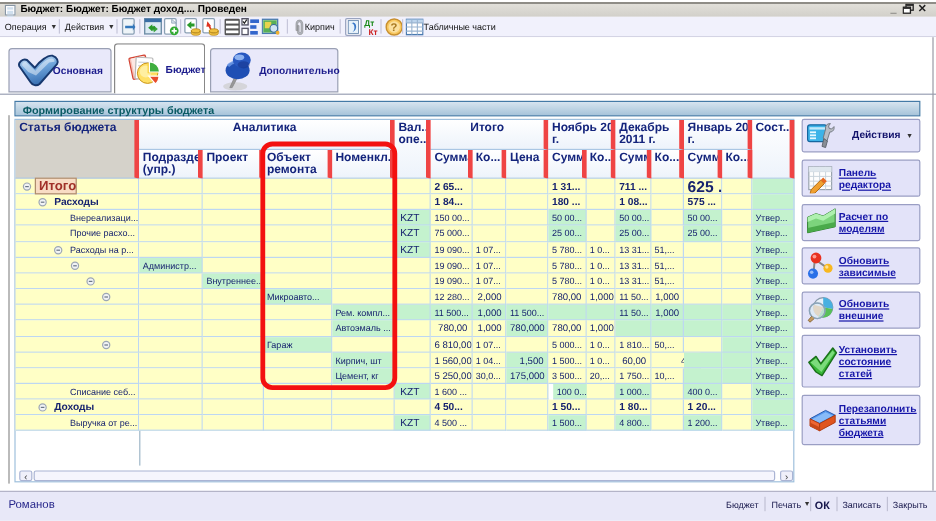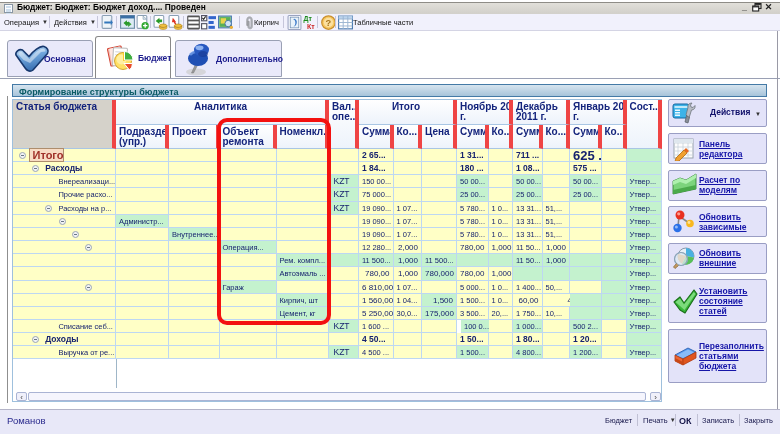--- a/index.html
+++ b/index.html
@@ -360,21 +360,21 @@
     <div class="cell Y" style="left: 529.5px; top: 127.936px; width: 27.5px; height: 13.156px;">51,...</div>
     <div class="cell Y" style="left: 557px; top: 127.936px; width: 31.5px; height: 13.156px;"></div>
     <div class="cell Y" style="left: 588.5px; top: 127.936px; width: 25px; height: 13.156px;"></div>
     <div class="cell G" style="left: 613.5px; top: 127.936px; width: 35.5px; height: 13.156px;">Утвер...</div>
     <div class="cell Y" style="left: 0px; top: 141.092px; width: 103px; height: 13.156px; padding-left: 85px;"></div>
     <div class="exp" style="left: 72px; top: 144.092px;">
       <i></i>
     </div>
     <div class="cell Y" style="left: 103px; top: 141.092px; width: 53px; height: 13.156px;"></div>
     <div class="cell Y" style="left: 156px; top: 141.092px; width: 50.5px; height: 13.156px;"></div>
-    <div class="cell G" style="left: 206.5px; top: 141.092px; width: 57px; height: 13.156px;">Операция...</div>
+    <div class="cell G" style="left: 206.5px; top: 141.092px; width: 57px; height: 13.156px;">Микроавто...</div>
     <div class="cell Y" style="left: 263.5px; top: 141.092px; width: 52.5px; height: 13.156px;"></div>
     <div class="cell Y" style="left: 316px; top: 141.092px; width: 30px; height: 13.156px;"></div>
     <div class="cell Y" style="left: 346px; top: 141.092px; width: 34.5px; height: 13.156px;">12 280...</div>
     <div class="cell Y num" style="left: 380.5px; top: 141.092px; width: 28.5px; height: 13.156px; font-size: 8px;">2,000</div>
     <div class="cell Y" style="left: 409px; top: 141.092px; width: 35px; height: 13.156px;"></div>
     <div class="cell Y num" style="left: 444px; top: 141.092px; width: 31.5px; height: 13.156px; font-size: 8px;">780,00</div>
     <div class="cell Y num" style="left: 475.5px; top: 141.092px; width: 24.5px; height: 13.156px; font-size: 8px;">1,000</div>
     <div class="cell Y" style="left: 500px; top: 141.092px; width: 29.5px; height: 13.156px;">11 50...</div>
     <div class="cell Y num" style="left: 529.5px; top: 141.092px; width: 27.5px; height: 13.156px; font-size: 8px;">1,000</div>
     <div class="cell Y" style="left: 557px; top: 141.092px; width: 31.5px; height: 13.156px;"></div>
@@ -419,21 +419,21 @@
     <div class="cell Y" style="left: 103px; top: 180.56px; width: 53px; height: 13.156px;"></div>
     <div class="cell Y" style="left: 156px; top: 180.56px; width: 50.5px; height: 13.156px;"></div>
     <div class="cell G" style="left: 206.5px; top: 180.56px; width: 57px; height: 13.156px;">Гараж</div>
     <div class="cell Y" style="left: 263.5px; top: 180.56px; width: 52.5px; height: 13.156px;"></div>
     <div class="cell Y" style="left: 316px; top: 180.56px; width: 30px; height: 13.156px;"></div>
     <div class="cell Y num" style="left: 346px; top: 180.56px; width: 34.5px; height: 13.156px; font-size: 8px;">6 810,00</div>
     <div class="cell Y" style="left: 380.5px; top: 180.56px; width: 28.5px; height: 13.156px;">1 07...</div>
     <div class="cell Y" style="left: 409px; top: 180.56px; width: 35px; height: 13.156px;"></div>
     <div class="cell Y" style="left: 444px; top: 180.56px; width: 31.5px; height: 13.156px;">5 000...</div>
     <div class="cell Y" style="left: 475.5px; top: 180.56px; width: 24.5px; height: 13.156px;">1 0...</div>
-    <div class="cell Y" style="left: 500px; top: 180.56px; width: 29.5px; height: 13.156px;">1 400...</div>
+    <div class="cell Y" style="left: 500px; top: 180.56px; width: 29.5px; height: 13.156px;">1 810...</div>
     <div class="cell Y" style="left: 529.5px; top: 180.56px; width: 27.5px; height: 13.156px;">50,...</div>
     <div class="cell Y" style="left: 557px; top: 180.56px; width: 31.5px; height: 13.156px;"></div>
     <div class="cell G" style="left: 588.5px; top: 180.56px; width: 25px; height: 13.156px;"></div>
     <div class="cell G" style="left: 613.5px; top: 180.56px; width: 35.5px; height: 13.156px;">Утвер...</div>
     <div class="cell Y" style="left: 0px; top: 193.716px; width: 103px; height: 13.156px; padding-left: 98.2px;"></div>
     <div class="cell Y" style="left: 103px; top: 193.716px; width: 53px; height: 13.156px;"></div>
     <div class="cell Y" style="left: 156px; top: 193.716px; width: 50.5px; height: 13.156px;"></div>
     <div class="cell Y" style="left: 206.5px; top: 193.716px; width: 57px; height: 13.156px;"></div>
     <div class="cell G" style="left: 263.5px; top: 193.716px; width: 52.5px; height: 13.156px;">Кирпич, шт</div>
     <div class="cell Y" style="left: 316px; top: 193.716px; width: 30px; height: 13.156px;"></div>
@@ -469,21 +469,21 @@
     <div class="cell Y" style="left: 206.5px; top: 220.028px; width: 57px; height: 13.156px;"></div>
     <div class="cell Y" style="left: 263.5px; top: 220.028px; width: 52.5px; height: 13.156px;"></div>
     <div class="cell G" style="left: 316px; top: 220.028px; width: 30px; height: 13.156px; padding-left: 4.5px; font-size: 8.5px;">KZT</div>
     <div class="cell Y" style="left: 346px; top: 220.028px; width: 34.5px; height: 13.156px;">1 600 ...</div>
     <div class="cell Y" style="left: 380.5px; top: 220.028px; width: 28.5px; height: 13.156px;"></div>
     <div class="cell Y" style="left: 409px; top: 220.028px; width: 35px; height: 13.156px;"></div>
     <div class="cell G" style="left: 448px; top: 220.028px; width: 55px; height: 13.156px;">100 0...</div>
     <div class="cell Y" style="left: 475.5px; top: 220.028px; width: 24.5px; height: 13.156px;"></div>
     <div class="cell G" style="left: 500px; top: 220.028px; width: 29.5px; height: 13.156px;">1 000...</div>
     <div class="cell Y" style="left: 529.5px; top: 220.028px; width: 27.5px; height: 13.156px;"></div>
-    <div class="cell G" style="left: 557px; top: 220.028px; width: 31.5px; height: 13.156px;">500 2...</div>
+    <div class="cell G" style="left: 557px; top: 220.028px; width: 31.5px; height: 13.156px;">400 0...</div>
     <div class="cell Y" style="left: 588.5px; top: 220.028px; width: 25px; height: 13.156px;"></div>
     <div class="cell G" style="left: 613.5px; top: 220.028px; width: 35.5px; height: 13.156px;">Утвер...</div>
     <div class="cell Y b" style="left: 0px; top: 233.184px; width: 103px; height: 13.156px; padding-left: 32.2px; font-size: 8.5px;">Доходы</div>
     <div class="exp" style="left: 19.2px; top: 236.184px;">
       <i></i>
     </div>
     <div class="cell Y" style="left: 103px; top: 233.184px; width: 53px; height: 13.156px;"></div>
     <div class="cell Y" style="left: 156px; top: 233.184px; width: 50.5px; height: 13.156px;"></div>
     <div class="cell Y" style="left: 206.5px; top: 233.184px; width: 57px; height: 13.156px;"></div>
     <div class="cell Y" style="left: 263.5px; top: 233.184px; width: 52.5px; height: 13.156px;"></div>
@@ -593,21 +593,21 @@
  </svg>
  <span class="t" style="margin-top:-10px">Обновить<br>внешние</span>
   </div>
 <div class="pbtn" style="top:279px;height:44px">
  <svg width="26" height="26" viewBox="0 0 26 26">
   <path d="M2 13 L8 8 L12 14 L22 1 L25 5 L13 24 L8 21 Z" fill="#38b838" stroke="#1a701a" stroke-width="1.2" stroke-linejoin="round"></path>
   <path d="M3.5 13 L8 9.5 L12 15.5 L21.8 3 L23.5 5 L12.5 21" fill="#88e088" opacity="0.85"></path>
  </svg>
  <span class="t" style="margin-top:-15px">Установить<br>состояние<br>статей</span>
   </div>
-<div class="pbtn" style="top:329px;height:54px">
+<div class="pbtn" style="top:329px;height:42px">
  <svg width="26" height="26" viewBox="0 0 26 26">
   <path d="M3 11 L16 4 L24 8 L11 15 Z" fill="#5599ee" stroke="#2255aa" stroke-width="0.8"></path>
   <path d="M4.5 11.5 L16 5.5 L22 8.5 L11 14 Z" fill="#88bbf8"></path>
   <path d="M3 11 L3 17 L11 21 L11 15 Z" fill="#ee6633" stroke="#b03a10" stroke-width="0.8"></path>
   <path d="M11 15 L24 8 L24 14 L11 21 Z" fill="#e0551e" stroke="#b03a10" stroke-width="0.8"></path>
   <path d="M3 14 L3 17 L11 21 L11 18 Z" fill="#c84818"></path>
  </svg>
  <span class="t" style="margin-top:-15px">Перезаполнить<br>статьями<br>бюджета</span>
   </div>
 

